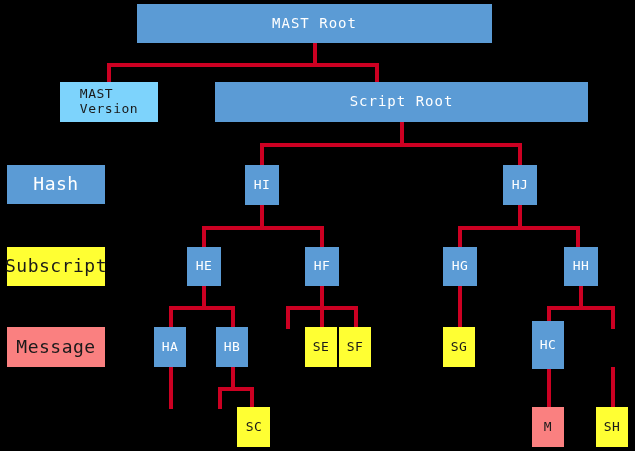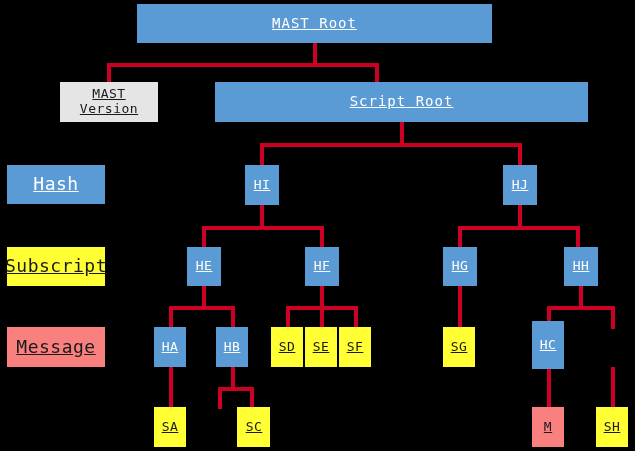--- a/index.html
+++ b/index.html
@@ -9,30 +9,29 @@
     background:#000000;
     overflow:hidden;
     font-family:"DejaVu Sans Mono","Liberation Mono",monospace;
   }
   .node{
     position:absolute;
     box-sizing:border-box;
     display:flex;
     align-items:center;
     justify-content:center;
-    text-align:center;
+    text-align:left;
     line-height:1.12;
     z-index:3;
     white-space:pre-line;
-    text-decoration:underline;
   }
   .t-hash{ background:#5B9BD5; color:#ffffff; }
   .t-subscript{ background:#FFFF33; color:#1a1a1a; }
   .t-message{ background:#FA8080; color:#1a1a1a; }
-  .t-version{ background:#e5e5e5; color:#1a1a1a; }
+  .t-version{ background:#7dd3fc; color:#1a1a1a; }
 
   .legend-box{ font-size:18px; letter-spacing:.5px; }
   .wide{ font-size:14px; letter-spacing:1px; }
   .small{ font-size:13px; letter-spacing:.5px; }
 
   .edge{ position:absolute; background:#CC0022; z-index:2; }
   .edge.v{ width:4px; }
   .edge.h{ height:4px; }
 </style>
 </head>
@@ -103,25 +102,23 @@
   <div class="node small t-hash" style="left:245px;top:165px;width:34px;height:40px;">HI</div>
   <div class="node small t-hash" style="left:503px;top:165px;width:34px;height:40px;">HJ</div>
 
   <div class="node small t-hash" style="left:187px;top:247px;width:34px;height:39px;">HE</div>
   <div class="node small t-hash" style="left:305px;top:247px;width:34px;height:39px;">HF</div>
   <div class="node small t-hash" style="left:443px;top:247px;width:34px;height:39px;">HG</div>
   <div class="node small t-hash" style="left:564px;top:247px;width:34px;height:39px;">HH</div>
 
   <div class="node small t-hash" style="left:154px;top:327px;width:32px;height:40px;">HA</div>
   <div class="node small t-hash" style="left:216px;top:327px;width:32px;height:40px;">HB</div>
-  <div class="node small t-subscript" style="left:271px;top:327px;width:32px;height:40px;">SD</div>
   <div class="node small t-subscript" style="left:305px;top:327px;width:32px;height:40px;">SE</div>
   <div class="node small t-subscript" style="left:339px;top:327px;width:32px;height:40px;">SF</div>
   <div class="node small t-subscript" style="left:443px;top:327px;width:32px;height:40px;">SG</div>
   <div class="node small t-hash" style="left:532px;top:321px;width:32px;height:48px;">HC</div>
 
-  <div class="node small t-subscript" style="left:154px;top:407px;width:32px;height:40px;">SA</div>
   <div class="node small t-subscript" style="left:204px;top:407px;width:32px;height:40px;margin-left:33px;">SB</div>
   <div class="node small t-subscript" style="left:238px;top:407px;width:32px;height:40px;">SC</div>
   <div class="node small t-message" style="left:532px;top:407px;width:32px;height:40px;">M</div>
   <div class="node small t-subscript" style="left:596px;top:407px;width:32px;height:40px;">SH</div>
 
 </div>
 
 </body></html>

